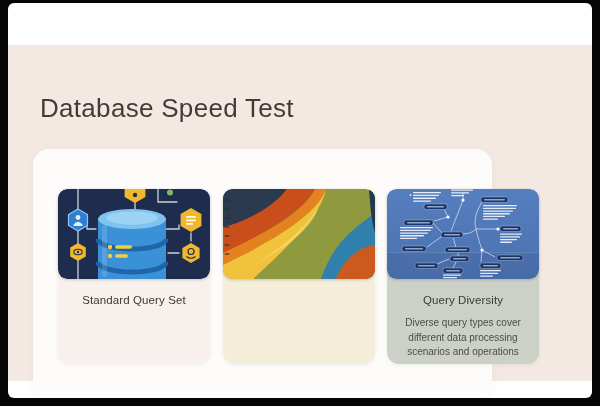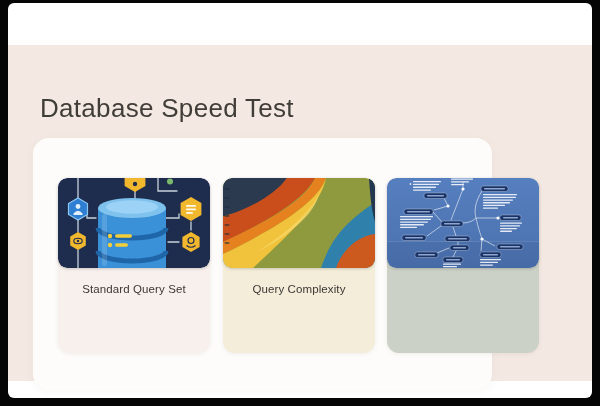--- a/index.html
+++ b/index.html
@@ -14,21 +14,21 @@
   }
   .beige-band {
     position:absolute; left:0; top:42px; width:100%; height:336px;
     background:#f3e9e2;
   }
   .page-title {
     position:absolute; left:32px; top:90px;
     font-size:26px; font-weight:500; color:#403c38; letter-spacing:0.3px;
   }
   .panel {
-    position:absolute; left:25px; top:135px; width:459px; height:252px;
+    position:absolute; left:25px; top:146px; width:459px; height:252px;
     background:#fdfcfa; border-radius:16px;
     box-shadow:0 2px 8px rgba(90,70,60,0.05);
   }
   .card {
     position:absolute; top:40px; width:152px; height:175px;
     border-radius:12px; box-shadow:0 1px 4px rgba(80,60,50,0.08);
   }
   .card.c1 { left:25px;  background:#f8f0ec; }
   .card.c2 { left:190px; background:#f4edd9; }
   .card.c3 { left:354px; background:#ccd1c7; }
@@ -130,21 +130,20 @@
                   <rect x="1.5" y="19" width="5" height="2" rx="1"></rect>
                 <rect x="1.5" y="28" width="5" height="2" rx="1"></rect>
                   <rect x="1.5" y="37" width="5" height="2" rx="1"></rect>
                 <rect x="1.5" y="46" width="5" height="2" rx="1"></rect>
                   <rect x="1.5" y="55" width="5" height="2" rx="1"></rect>
                 <rect x="1.5" y="64" width="5" height="2" rx="1"></rect>
               </g>
             </g>
           </svg>
         </div>
-        <div class="card-title">Query Complexity</div>
       </div>
 
       <div class="card c3">
         <div class="thumb">
           <svg viewBox="0 0 152 90">
             <defs>
               <clipPath id="r3">
                   <rect width="152" height="90" rx="9"></rect>
                 </clipPath>
               <linearGradient id="g3" x1="0" y1="0" x2="0" y2="1">
@@ -234,17 +233,19 @@
                 <rect x="13" y="48.8" width="17" height="1.3" rx="0.6"></rect>
                 <rect x="93" y="81" width="21" height="1.3" rx="0.6"></rect>
                   <rect x="93" y="83.7" width="18" height="1.3" rx="0.6"></rect>
                 <rect x="93" y="86.4" width="13" height="1.3" rx="0.6"></rect>
                 <rect x="56" y="85.5" width="18" height="1.3" rx="0.6"></rect>
                   <rect x="56" y="88" width="14" height="1.3" rx="0.6"></rect>
               </g>
             </g>
           </svg>
         </div>
+        <div class="card-title">Query Diversity</div>
+        <div class="card-desc">Diverse query types cover different data processing scenarios and operations</div>
       </div>
 
     </div>
   </div>
 </div>
 
 </body></html>

